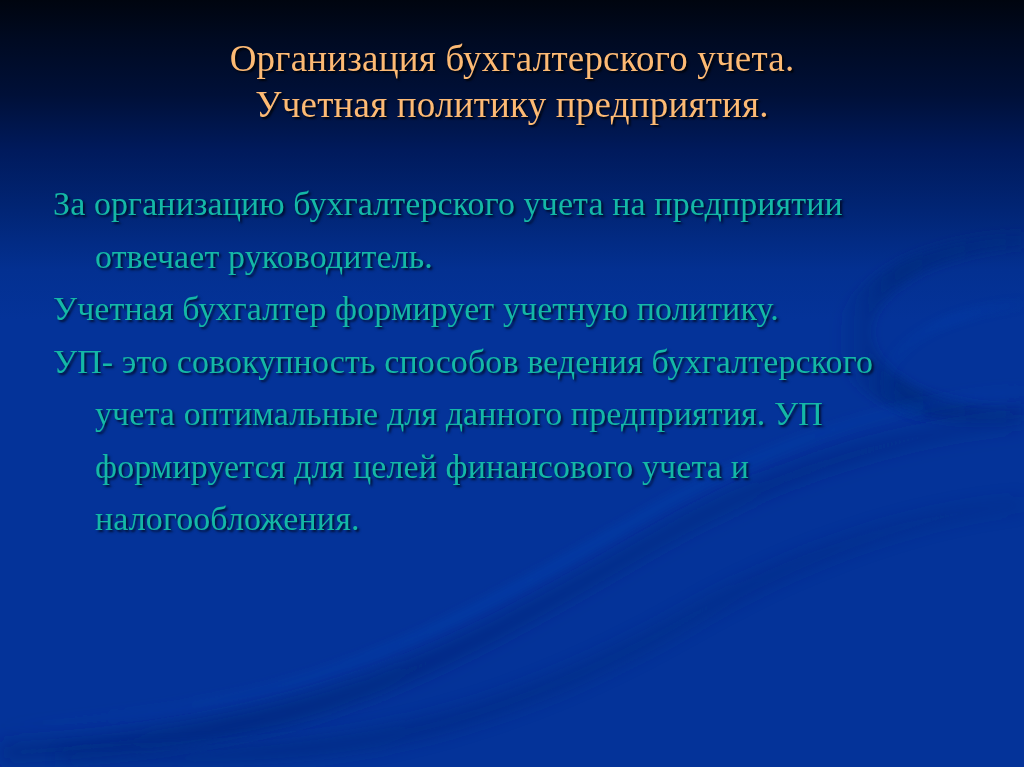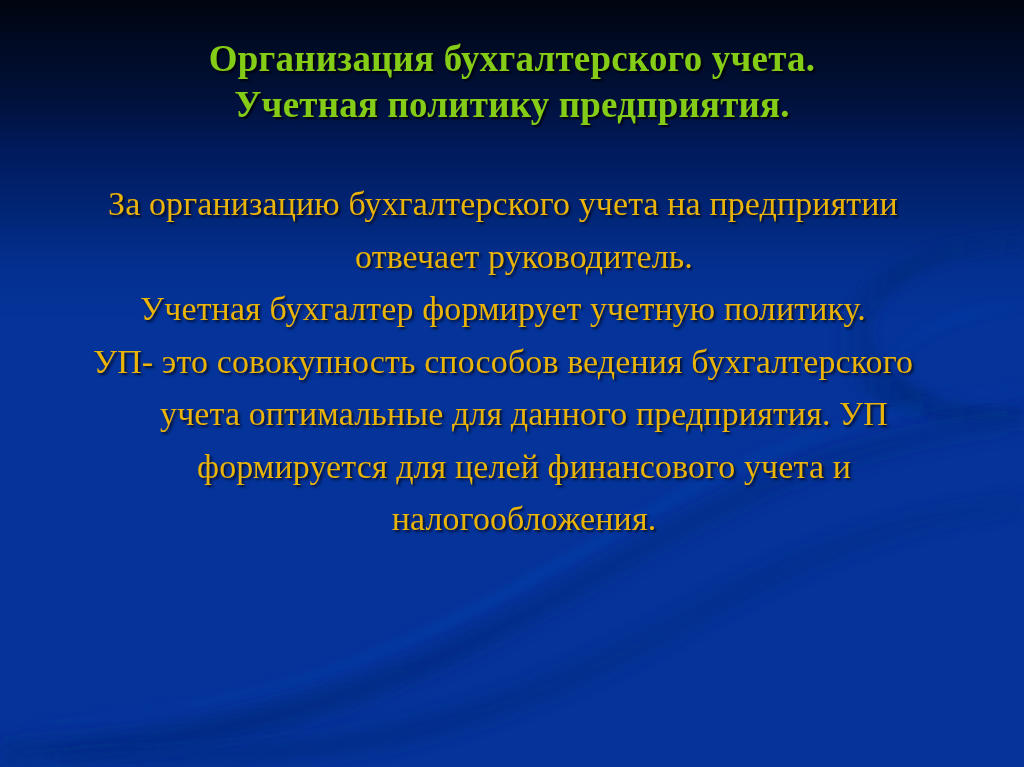--- a/index.html
+++ b/index.html
@@ -41,47 +41,46 @@
   
   #title-block {
     position: absolute;
     left: 0;
     top: 36px;
     width: 1024px;
     text-align: center;
     z-index: 5;
   }
   .title-line {
-    color: #84cc16;
-    font-weight: bold;
+    color: #fdba74;
+    font-weight: normal;
     font-size: 37px;
     line-height: 46px;
     letter-spacing: 0.2px;
     text-shadow: 2px 2px 2px rgba(0,0,0,0.78);
     white-space: nowrap;
   }
 
   
   #body-block {
     position: absolute;
     left: 53px;
     top: 178px;
     width: 900px;
     z-index: 5;
   }
   .para {
-    color: #eab308;
+    color: #14b8a6;
     font-size: 34px;
     line-height: 52.5px;
     padding-left: 42px;
     text-indent: -42px;
     margin: 0 0 0 0;
     text-shadow: 2px 2px 2.5px rgba(0,0,10,0.72);
     letter-spacing: 0.1px;
-    text-align: center;
   }
 </style>
 </head>
 <body>
 
 <div id="slide">
 
   <div id="bg-gradient"></div>
 
   <svg id="bg-swirls" width="1024" height="767" viewBox="0 0 1024 767" preserveAspectRatio="none">

